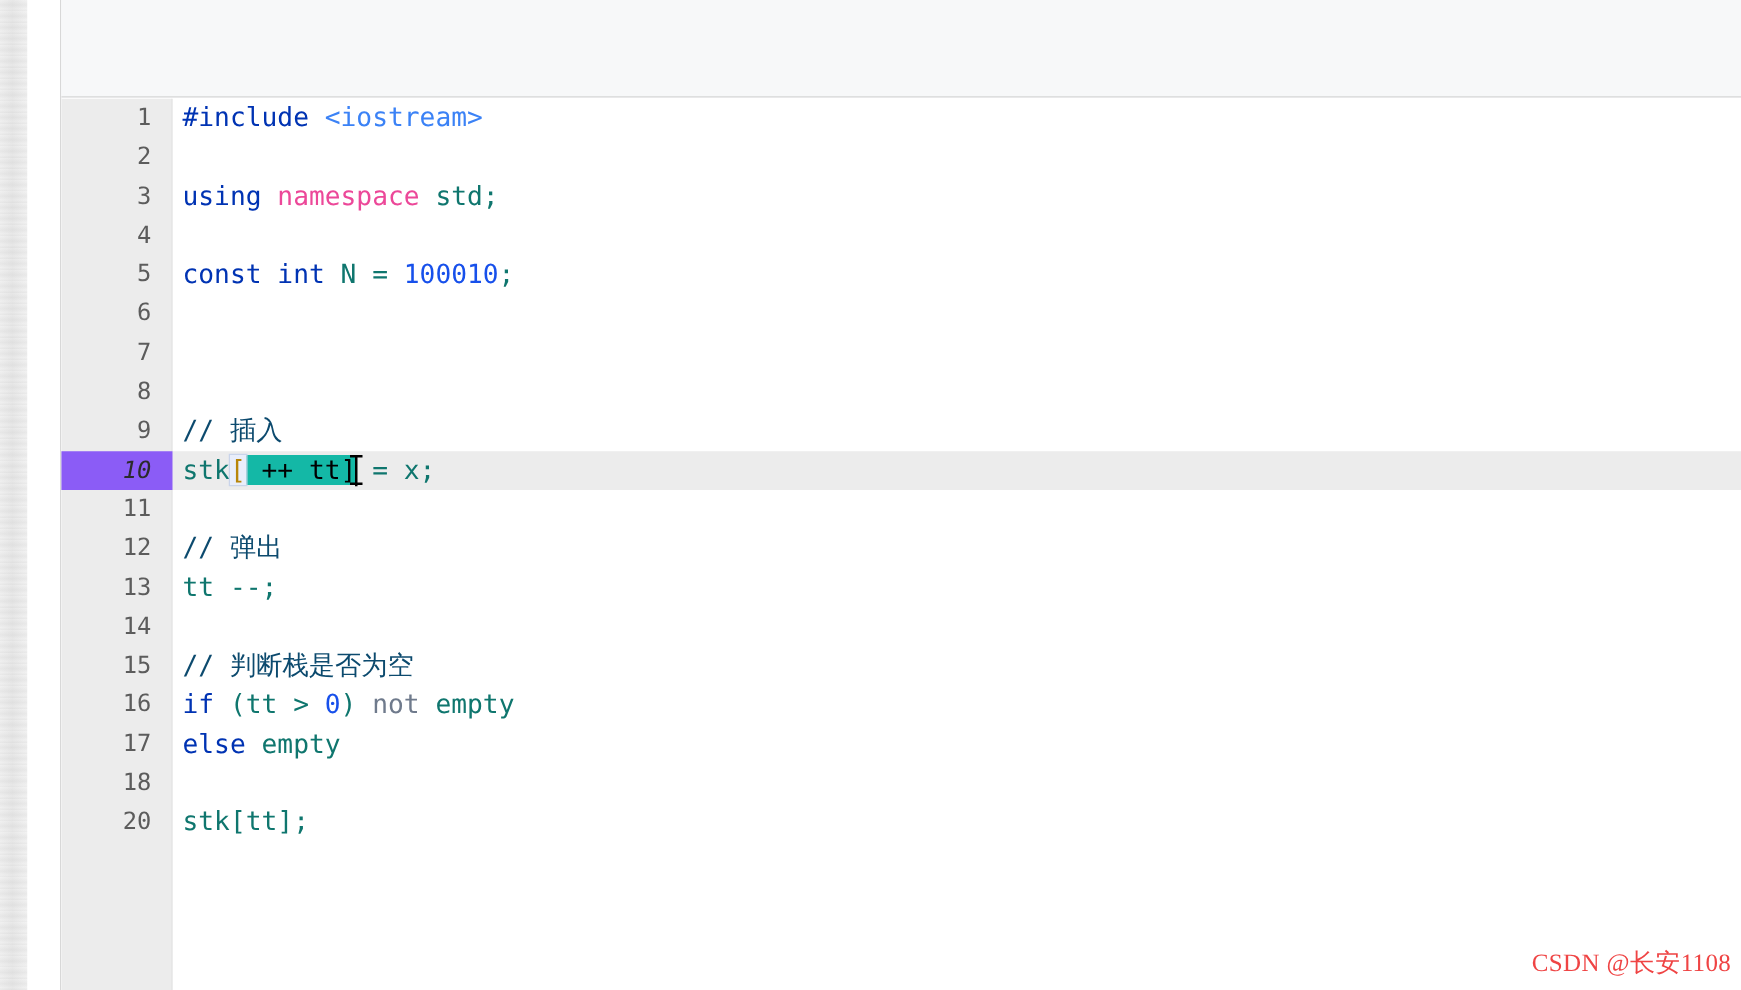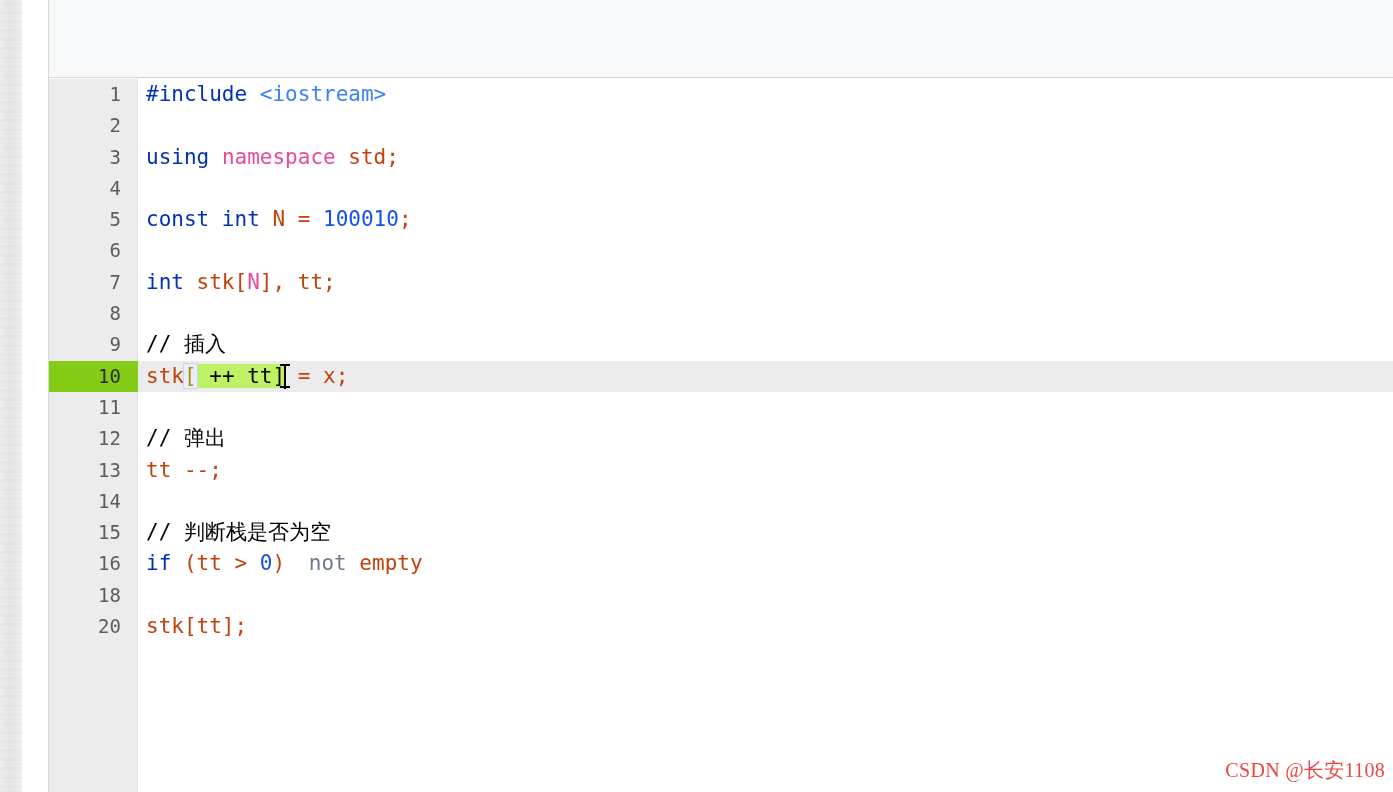--- a/index.html
+++ b/index.html
@@ -100,43 +100,44 @@
     position: absolute;
     left: 0; top: 0;
     width: 72px;
     text-align: right;
     font-size: 19px;
     color: #5c5c5c;
     font-family: "DejaVu Sans Mono", monospace;
   }
   .line.active .ln {
     color: #2b2b2b;
-    background: #84cc16;
+    background: #8b5cf6;
     width: 89px;
     box-sizing: border-box;
     padding-right: 17px;
+    font-style: italic;
   }
 
   .code {
     position: absolute;
     left: 97px; top: 0;
     white-space: pre;
   }
 
   
   .t-kw      { color: #0033b3; }
-  .t-plain   { color: #c2410c; }
+  .t-plain   { color: #0f766e; }
   .t-num     { color: #1750eb; }
   .t-str     { color: #3b82f6; }
-  .t-comment { color: #000000; }
+  .t-comment { color: #0c4a6e; }
   .t-dim     { color: #ec4899; }
-  .t-soft    { color: #6f7a8c; margin-left: 11px; }
+  .t-soft    { color: #6f7a8c; }
 
   .sel {
-    background: #bef264;
+    background: #14b8a6;
     border-radius: 1px;
   }
   .brk-match {
     background: #e9eefb;
     outline: 1px solid #c9d4ea;
     color: #b8860b;
   }
 
   .caret {
     display: inline-block;
@@ -218,21 +219,20 @@
           <span class="code"><span class="t-kw">const int</span><span class="t-plain"> N = </span><span class="t-num">100010</span><span class="t-plain">;</span></span>
         </div>
 
         <div class="line">
           <span class="ln">6</span>
           <span class="code"></span>
         </div>
 
         <div class="line">
           <span class="ln">7</span>
-          <span class="code"><span class="t-kw">int</span><span class="t-plain"> stk[</span><span class="t-dim">N</span><span class="t-plain">], tt;</span></span>
         </div>
 
         <div class="line">
           <span class="ln">8</span>
           <span class="code"></span>
         </div>
 
         <div class="line">
           <span class="ln">9</span>
           <span class="code"><span class="t-comment">// 插入</span></span>
@@ -266,20 +266,24 @@
         <div class="line">
           <span class="ln">15</span>
           <span class="code"><span class="t-comment">// 判断栈是否为空</span></span>
         </div>
 
         <div class="line">
           <span class="ln">16</span>
           <span class="code"><span class="t-kw">if</span><span class="t-plain"> (tt &gt; </span><span class="t-num">0</span><span class="t-plain">) </span><span class="t-soft">not</span><span class="t-plain"> empty</span></span>
         </div>
 
+        <div class="line">
+          <span class="ln">17</span>
+          <span class="code"><span class="t-kw">else</span><span class="t-plain"> empty</span></span>
+        </div>
 
         <div class="line">
           <span class="ln">18</span>
           <span class="code"></span>
         </div>
 
 
         <div class="line">
           <span class="ln">20</span>
           <span class="code"><span class="t-plain">stk[tt];</span></span>

